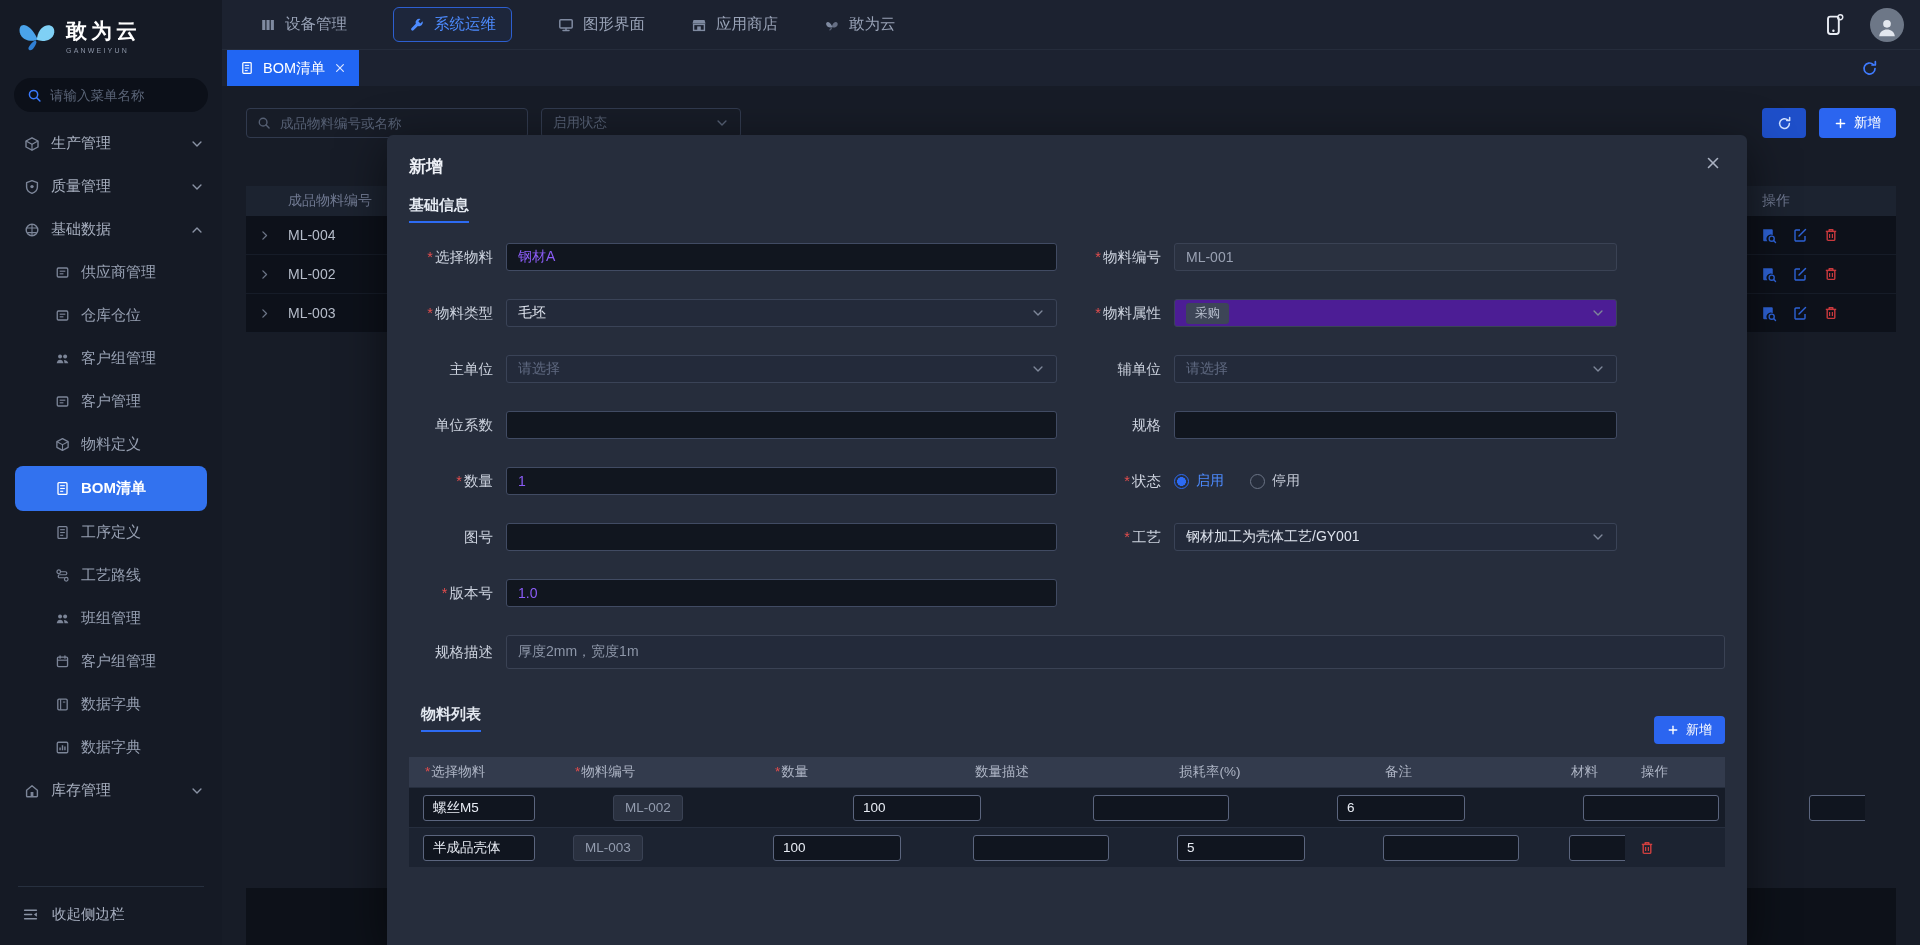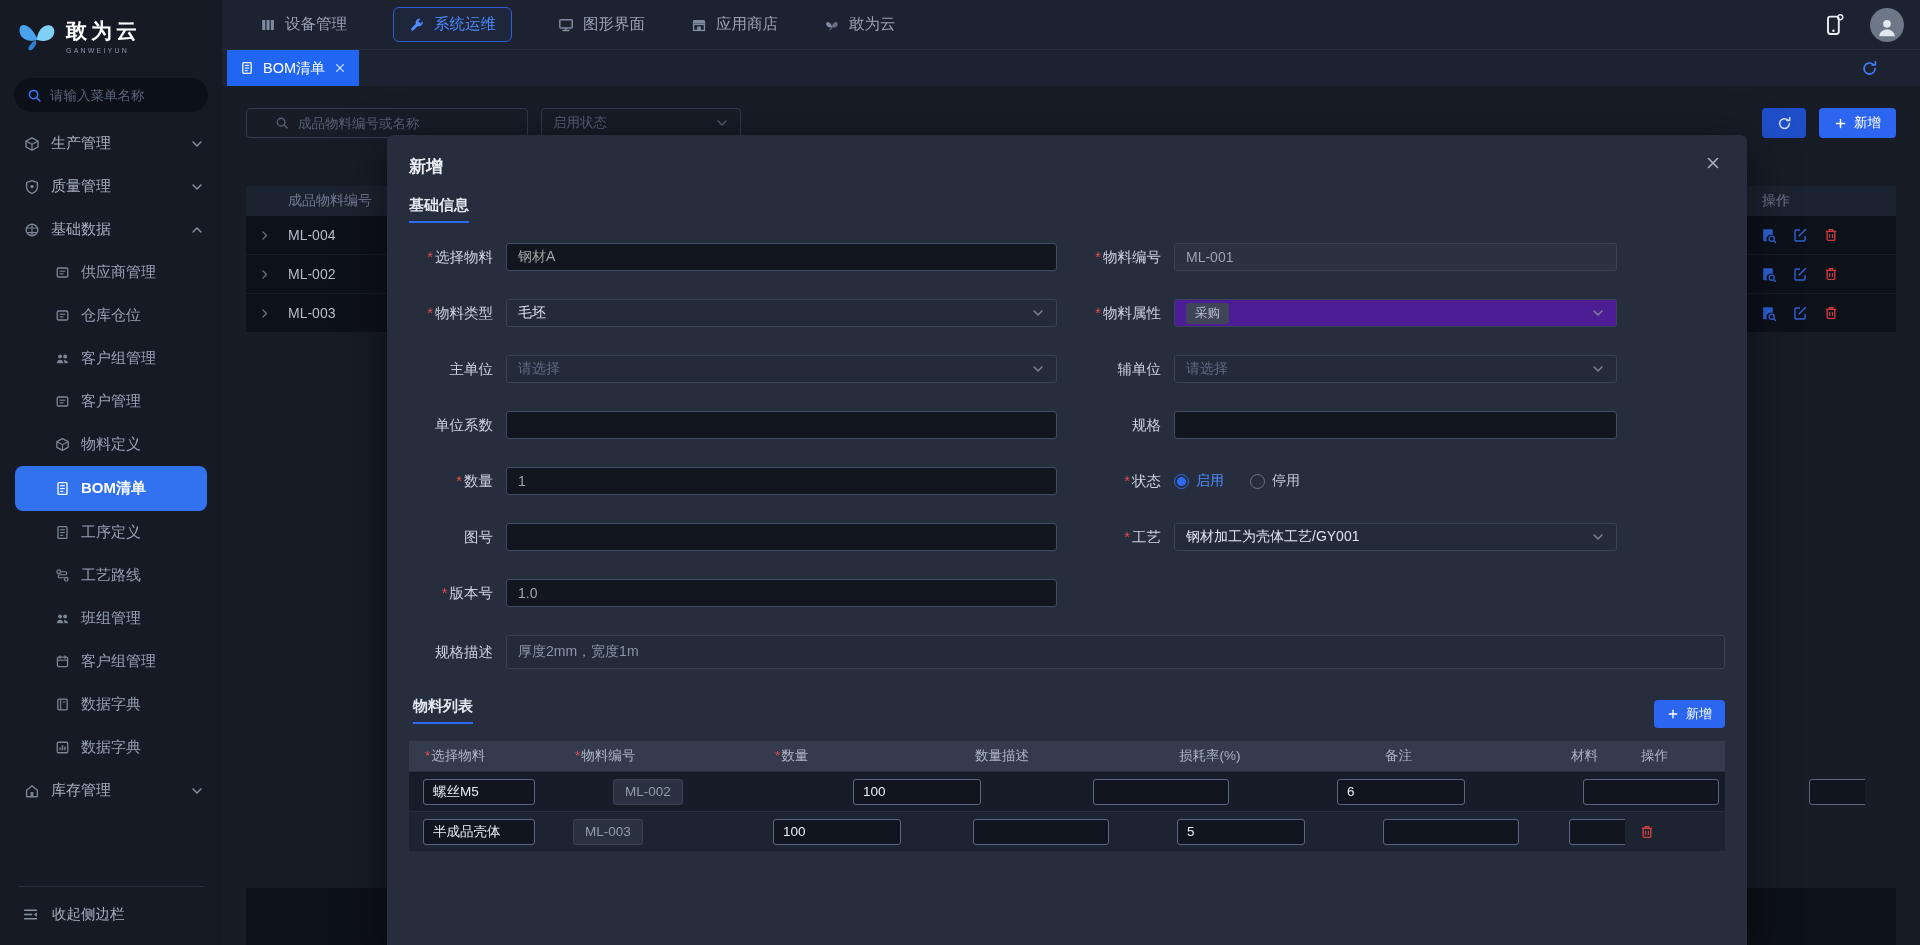--- a/index.html
+++ b/index.html
@@ -51,21 +51,21 @@
   .tabbar { height:36px; background:#1c2230; display:flex; align-items:center; position:relative; }
   .tab { margin-left:5px; height:36px; background:#2166f3; color:#fff; display:flex; align-items:center;
     gap:9px; padding:0 13px; font-size:14.5px; cursor:pointer; }
   .tab .ti { color:#ffffff; }
   .tab-close { color:#dbe6ff; cursor:pointer; display:flex; }
   .tab-refresh { position:absolute; right:42px; color:#3f7bff; cursor:pointer; }
 
   .content { position:relative; height:859px; background:#171c27; }
   .toolbar { display:flex; align-items:center; gap:13px; padding:22px 24px 0; }
   .tb-search { width:282px; height:30px; border:1px solid #313a4e; border-radius:4px; display:flex;
-    align-items:center; gap:9px; padding:0 28px; color:#566074; }
+    align-items:center; gap:9px; padding:0 10px; color:#566074; }
   .tb-search input { flex:1; background:transparent; border:0; outline:0; color:#aab2c2; font-size:13.5px; width:100%; }
   .tb-search input::placeholder { color:#566074; }
   .tb-select { width:200px; height:30px; border:1px solid #313a4e; border-radius:4px; display:flex;
     align-items:center; justify-content:space-between; padding:0 11px; color:#566074; font-size:13.5px; cursor:pointer; }
   .toolbar-right { margin-left:auto; display:flex; gap:13px; }
   .btn-sq { width:44px; height:30px; background:#1e4fc9; border-radius:4px; display:flex; align-items:center;
     justify-content:center; color:#cfe0ff; cursor:pointer; }
   .btn-primary { height:30px; background:#2b65f0; border-radius:4px; color:#fff; display:flex; align-items:center;
     gap:7px; padding:0 15px; font-size:13.5px; cursor:pointer; border:0; }
 
@@ -93,21 +93,21 @@
   .modal-close { position:absolute; top:20px; right:26px; color:#aab2c2; cursor:pointer; }
   .section-title { display:inline-block; margin:18px 0 0 22px; color:#e4e9f1; font-size:15px; font-weight:600;
     padding-bottom:6px; border-bottom:2px solid #2d6bf3; }
   .form-grid { display:grid; grid-template-columns:1fr 1fr; column-gap:20px; row-gap:28px; padding:20px 22px 0; }
   .field { display:flex; align-items:center; }
   .field.rcol { padding-right:108px; }
   .field > label { width:84px; text-align:right; margin-right:13px; color:#ccd2de; font-size:14.5px; white-space:nowrap; flex:0 0 auto; }
   label.req::before { content:"*"; color:#e34d4d; margin-right:2px; }
   .ctrl { flex:1; height:28px; border-radius:3px; display:flex; align-items:center; padding:0 11px; font-size:14px; min-width:0; }
   .ctrl input { background:transparent; border:0; outline:0; color:inherit; font-size:inherit; width:100%; }
-  .inputc { background:#11161f; border:1px solid #414b63; color:#a3a3a3; }
+  .inputc { background:#11161f; border:1px solid #414b63; color:#8b5cf6; }
   .inputc.disabled { background:#2a3140; border-color:#3a4254; color:#99a1b2; }
   .selectc { background:#232a3a; border:1px solid #3a4357; color:#dfe4ee; justify-content:space-between; cursor:pointer; }
   .selectc .chev { color:#7e8799; flex:0 0 auto; margin-left:8px; }
   .selectc .ph { color:#5f6980; }
   .selectc.disabled { background:#4c1d95; }
   .chip { background:#3d4557; color:#b9c0cf; font-size:12.5px; padding:2px 9px; border-radius:3px; }
   .textareac { background:#232a3a; border:1px solid #3a4254; color:#8d96a8; height:34px; }
   .full { grid-column:1 / span 2; }
   .radio-group { display:flex; align-items:center; gap:26px; }
   .radio { display:flex; align-items:center; gap:7px; cursor:pointer; }
@@ -737,21 +737,21 @@
 
       <div class="field full">
         <label>规格描述</label>
         <div class="ctrl textareac">
             <input value="厚度2mm，宽度1m" style="">
           </div>
       </div>
     </div>
 
     <div class="materials-head">
-      <div class="section-title" style="margin:4px">物料列表</div>
+      <div class="section-title" style="margin:12px">物料列表</div>
       <button class="btn-primary sm">
         <svg class="ic" width="12" height="12">
             <use href="#i-plus"></use>
           </svg>
         <span>新增</span>
       </button>
     </div>
 
     <div class="mtable">
       <div class="mt-header">

